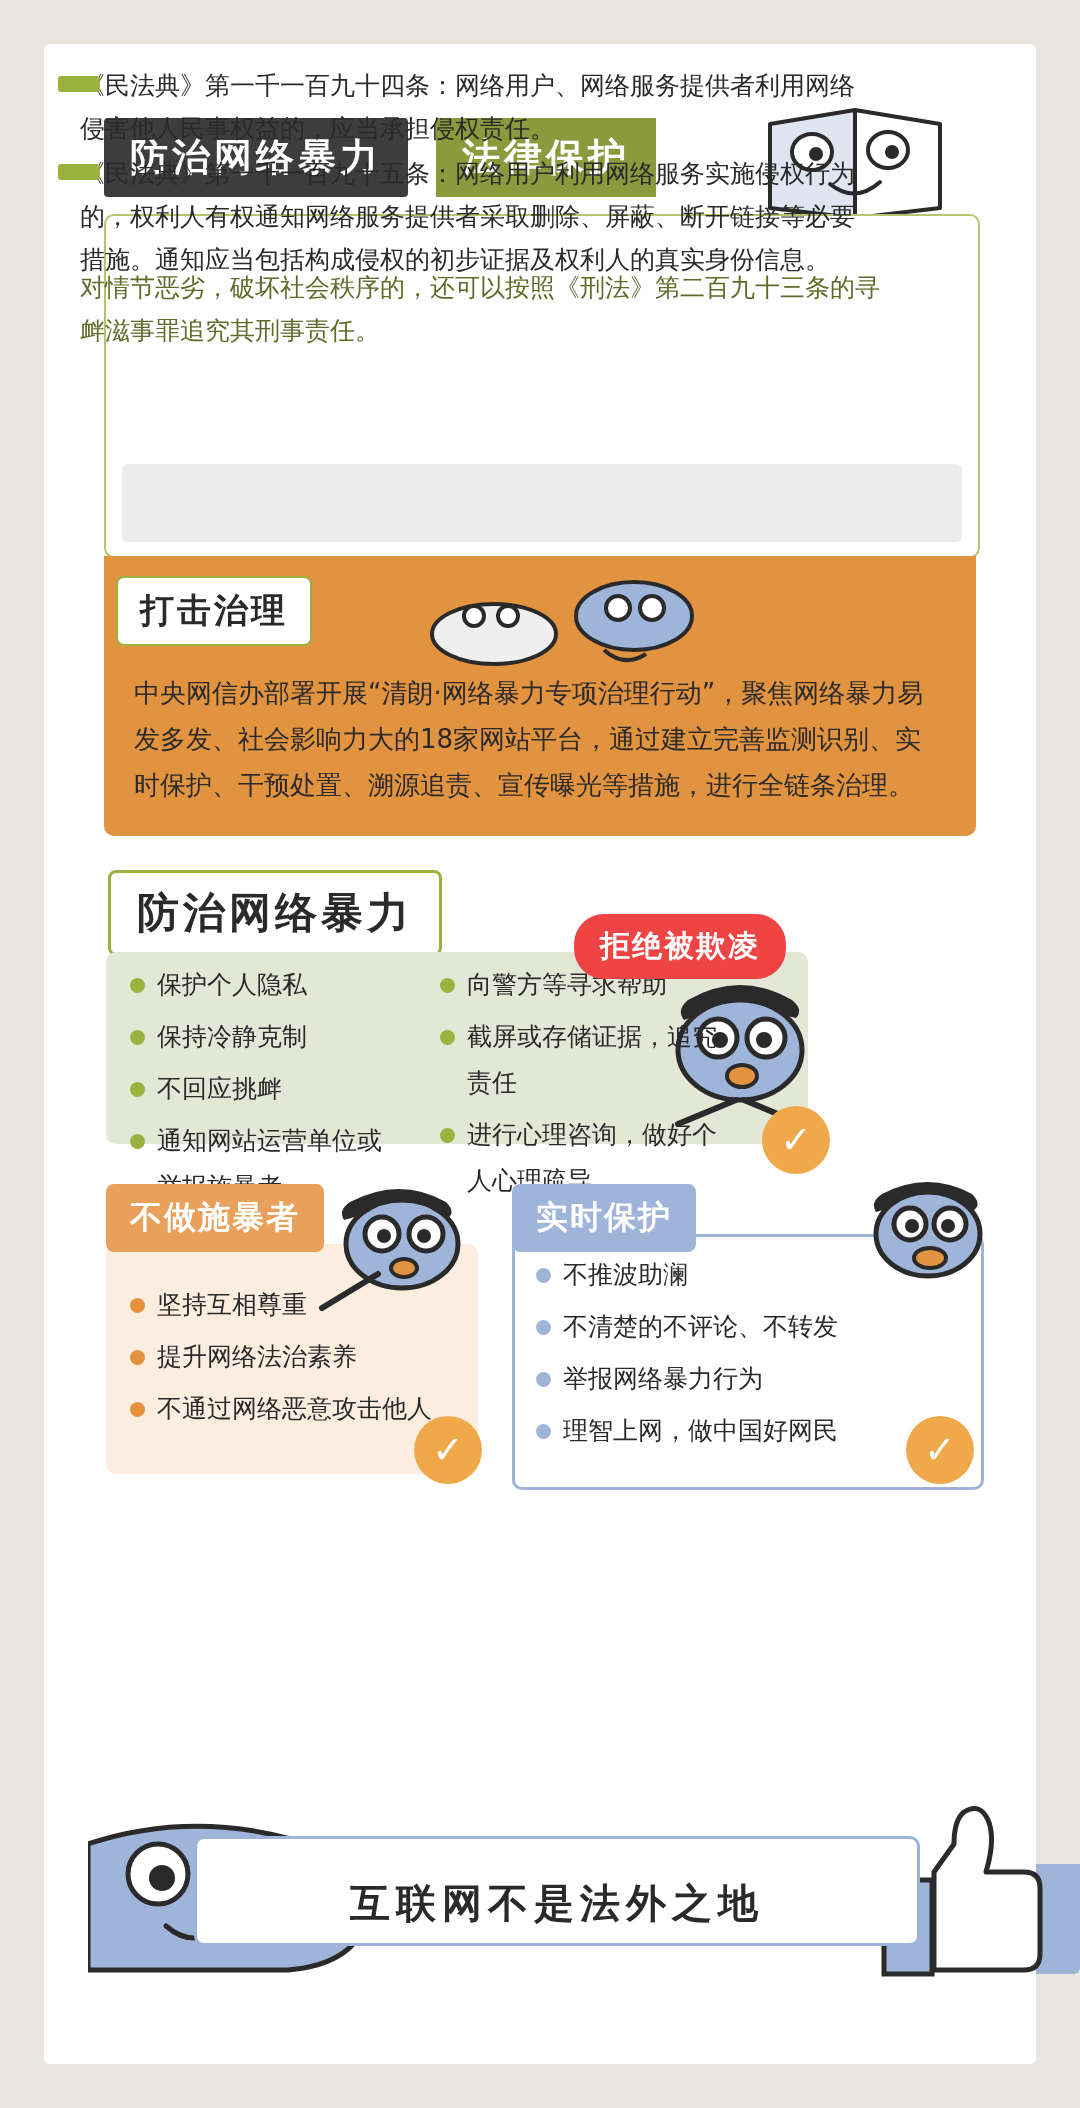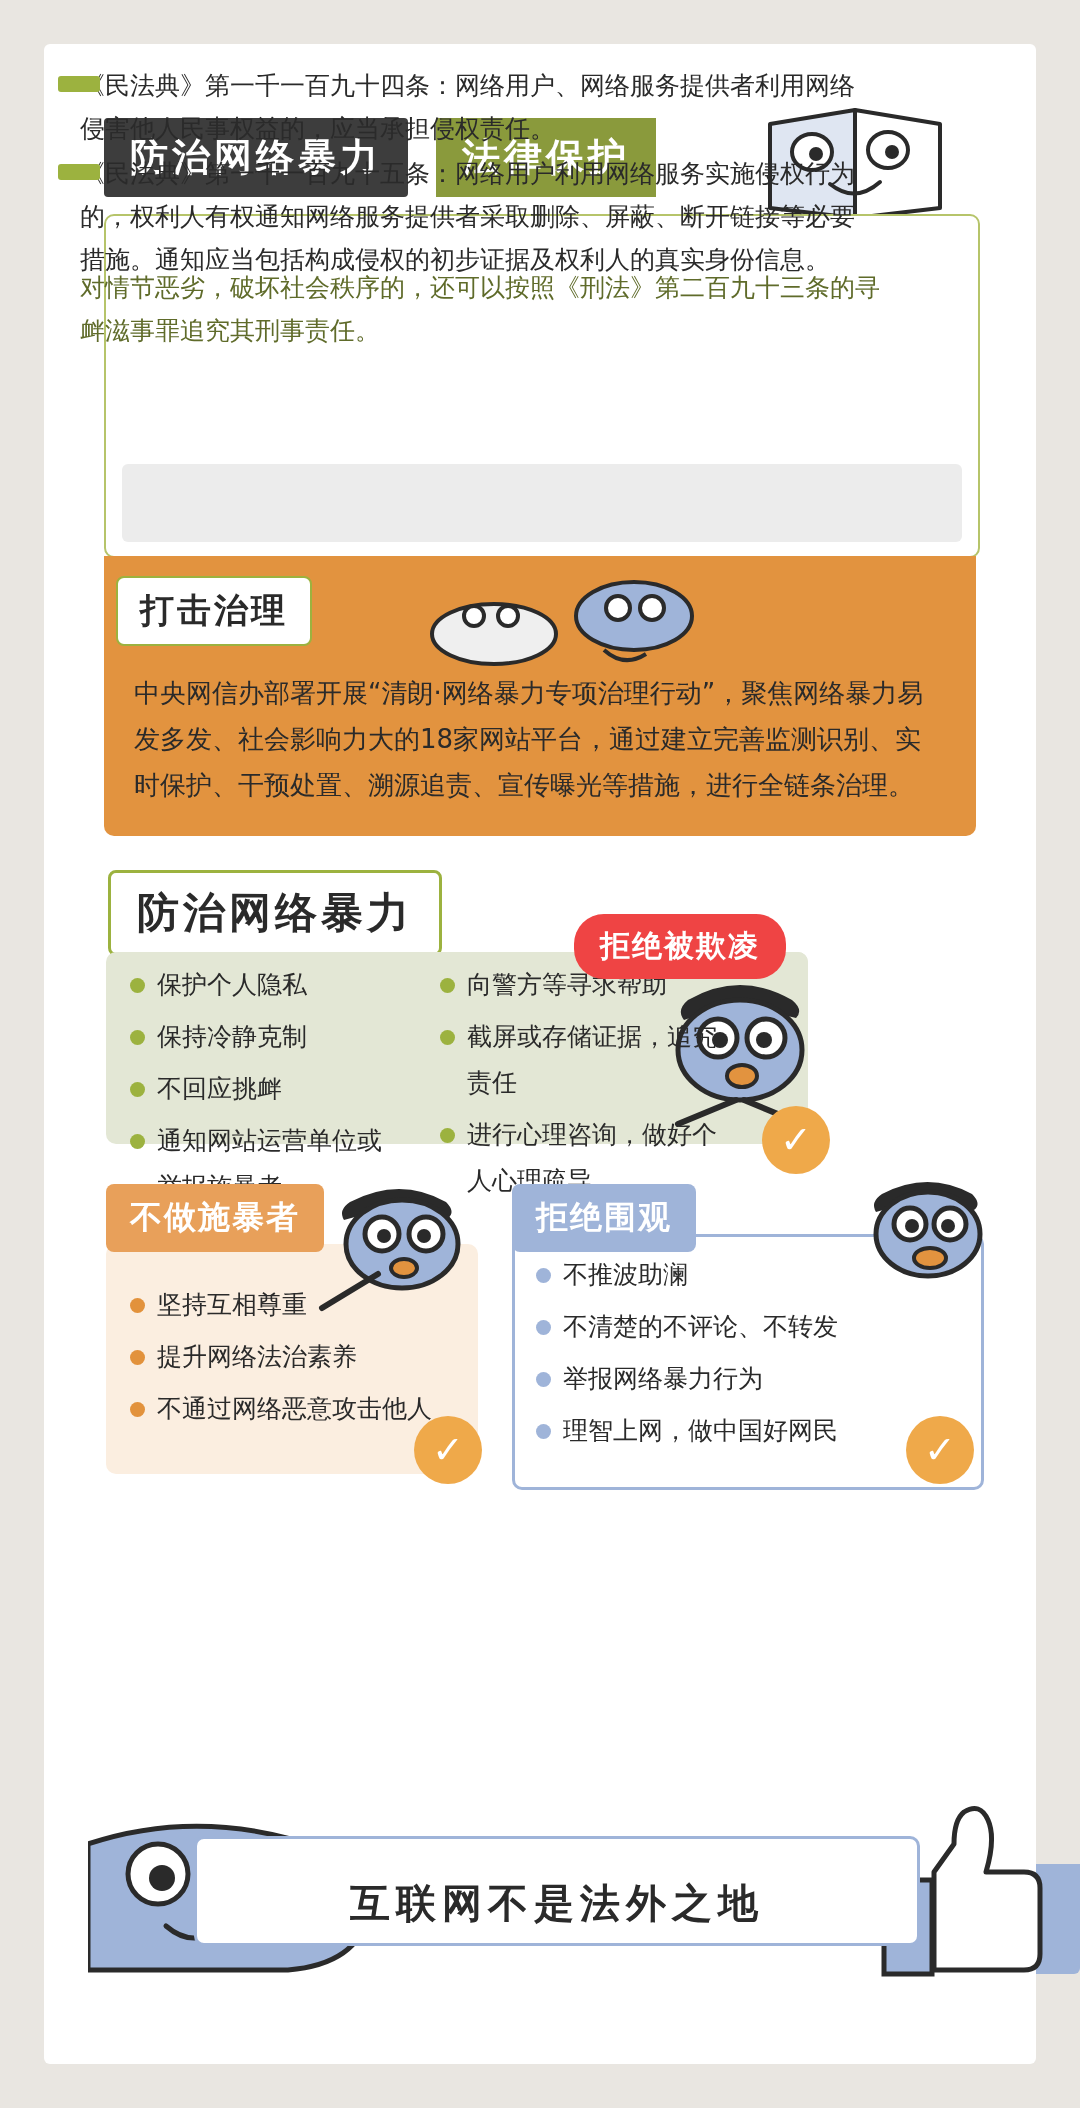--- a/index.html
+++ b/index.html
@@ -293,21 +293,21 @@
         <span>提升网络法治素养</span>
       </div>
     <div class="li">
         <span class="dot dot-orange"></span>
         <span>不通过网络恶意攻击他人</span>
       </div>
   </div>
   <div class="check check2">✓</div>
 
   <div class="card-right"></div>
-  <div class="pill-right">拒绝围观</div>
+  <div class="pill-right">实时保护</div>
   <svg class="char-right" viewBox="0 0 170 150">
     <path d="M38 30 q46 -24 90 0 q10 10 2 16 q-52 -14 -98 2 q-6 -10 6 -18Z" fill="#2a2a2a"></path>
     <ellipse cx="84" cy="70" rx="52" ry="42" fill="#9fb4d9" stroke="#2a2a2a" stroke-width="5"></ellipse>
     <circle cx="66" cy="60" r="16" fill="#ffffff" stroke="#2a2a2a" stroke-width="5"></circle>
     <circle cx="106" cy="60" r="16" fill="#ffffff" stroke="#2a2a2a" stroke-width="5"></circle>
     <circle cx="68" cy="62" r="7" fill="#2a2a2a"></circle>
     <circle cx="104" cy="62" r="7" fill="#2a2a2a"></circle>
     <ellipse cx="86" cy="94" rx="16" ry="10" fill="#e2933f" stroke="#2a2a2a" stroke-width="4"></ellipse>
   </svg>
   <div class="list list-right">

